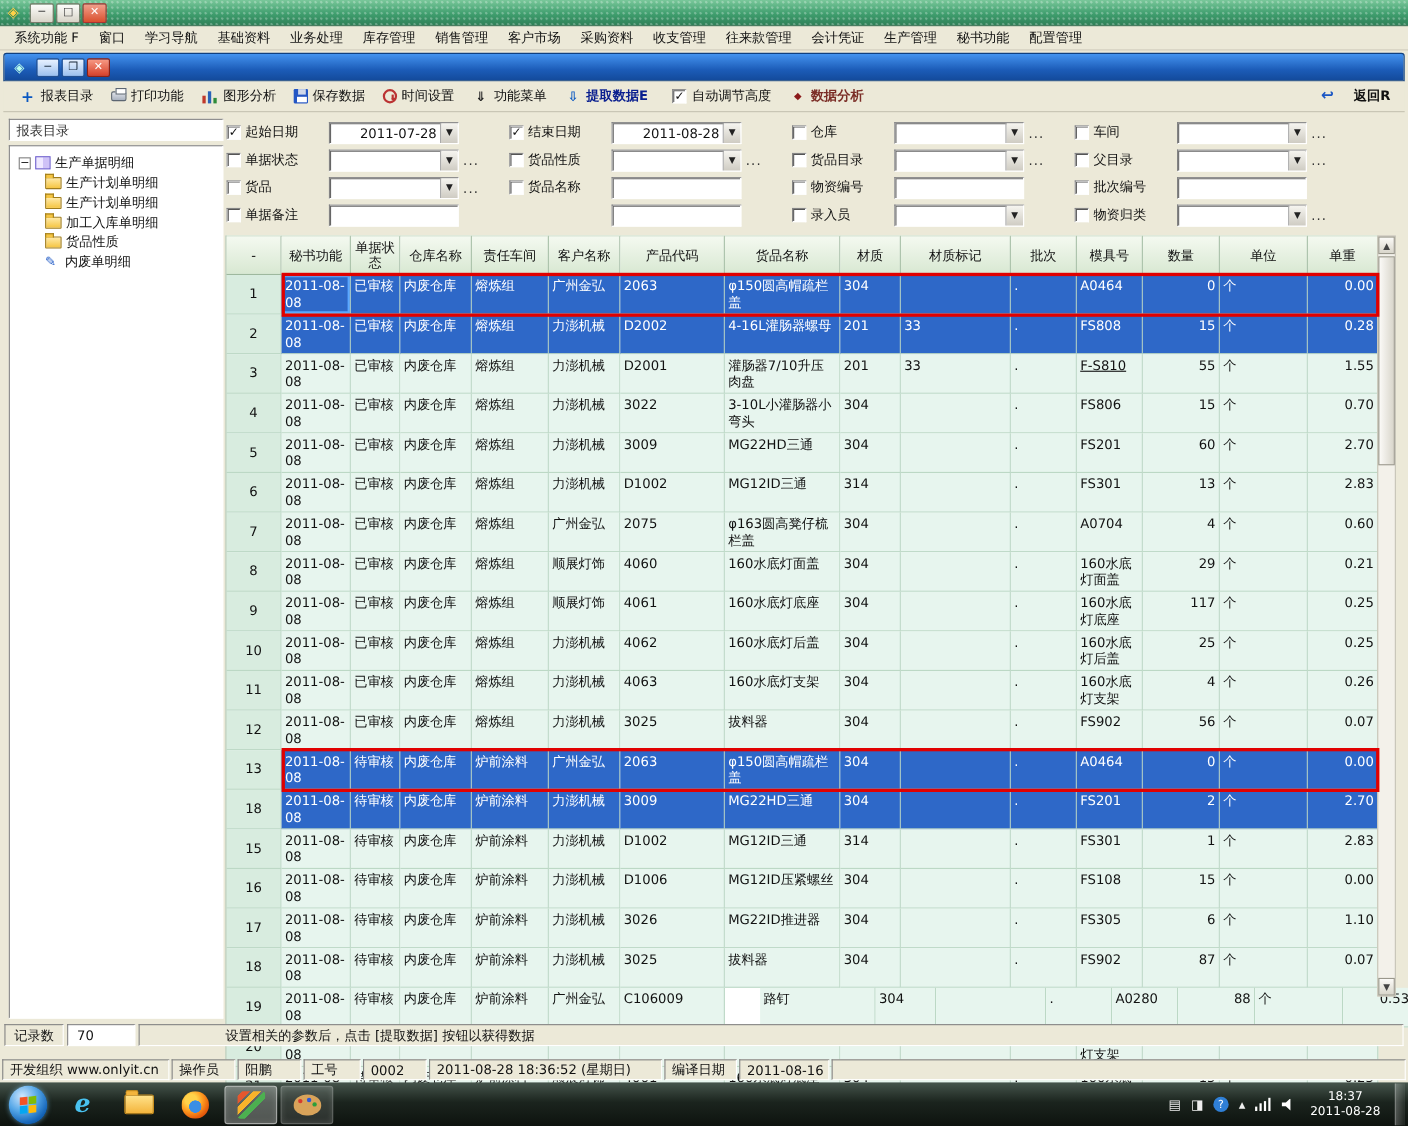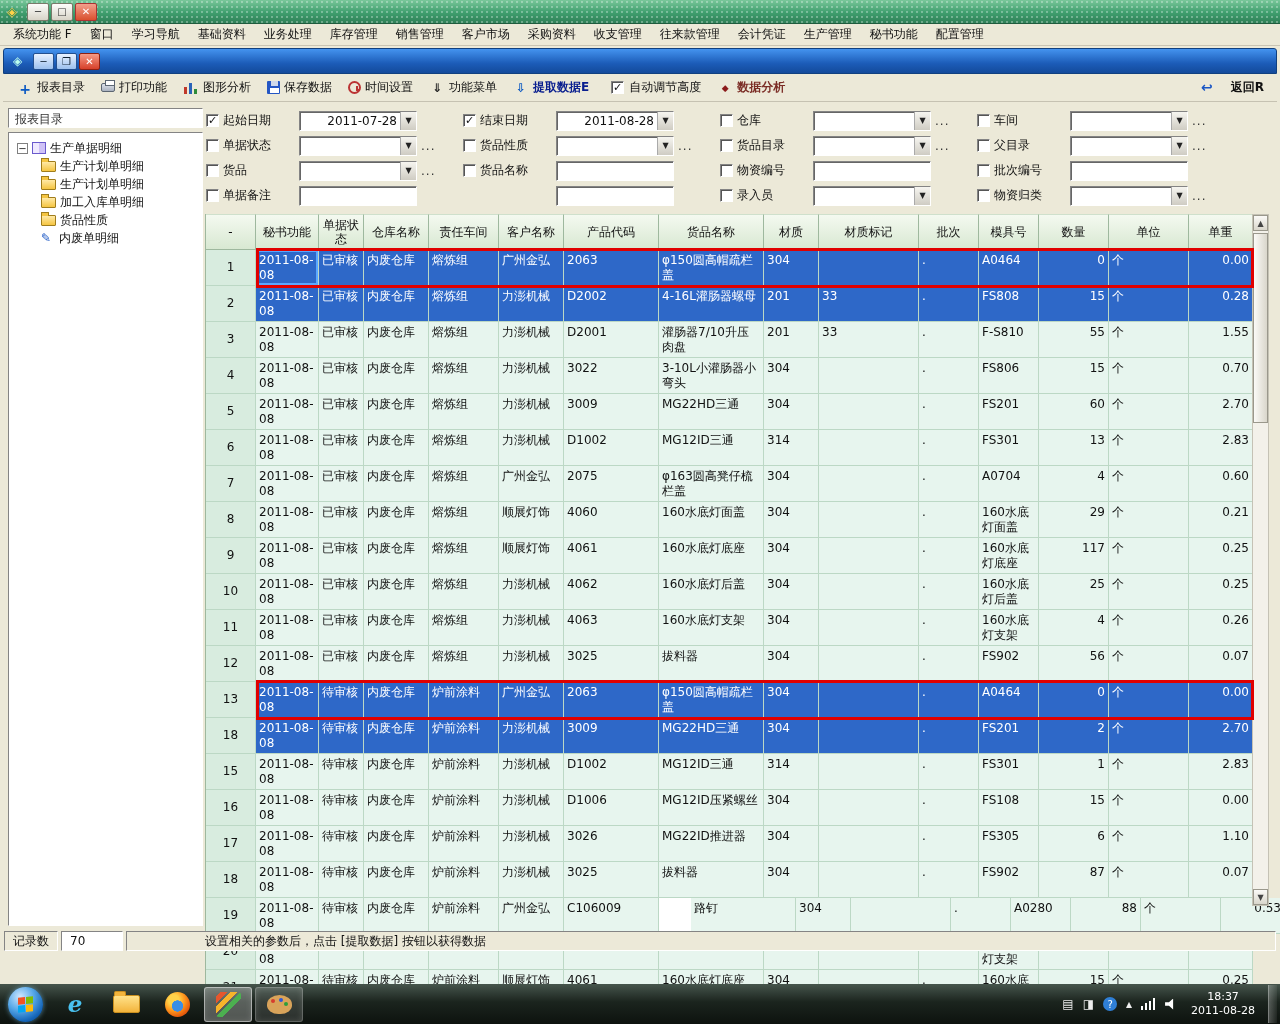--- a/index.html
+++ b/index.html
@@ -469,21 +469,21 @@
             <span class="g-cell c1" style="width: 63px;">2011-08-08</span>
             <span class="g-cell c2" style="width: 45px;">已审核</span>
             <span class="g-cell c3" style="width: 65px;">内废仓库</span>
             <span class="g-cell c4" style="width: 70px;">熔炼组</span>
             <span class="g-cell c5" style="width: 65px;">力澎机械</span>
             <span class="g-cell c6" style="width: 95px;">D2001</span>
             <span class="g-cell c7" style="width: 105px;">灌肠器7/10升压肉盘</span>
             <span class="g-cell c8" style="width: 55px;">201</span>
             <span class="g-cell c9" style="width: 100px;">33</span>
             <span class="g-cell c10" style="width: 60px;">.</span>
-            <span class="g-cell c11" style="width: 60px;">F-S810</span>
+            <span class="g-cell c11" style="width: 60px; text-decoration: underline;">F-S810</span>
             <span class="g-cell c12" style="width: 70px;">55</span>
             <span class="g-cell c13" style="width: 80px;">个</span>
             <span class="g-cell c14" style="width: 64px;">1.55</span>
           </div>
           <div class="g-row">
             <span class="g-cell c0 num" style="width: 50px;">4</span>
             <span class="g-cell c1" style="width: 63px;">2011-08-08</span>
             <span class="g-cell c2" style="width: 45px;">已审核</span>
             <span class="g-cell c3" style="width: 65px;">内废仓库</span>
             <span class="g-cell c4" style="width: 70px;">熔炼组</span>
@@ -815,20 +815,31 @@
         </span>
       <span class="sb-btn">▼</span>
     </div>
 
     <div id="recordbar">
       <span class="rb-panel">记录数</span>
       <span class="rb-panel rb-count">70</span>
       <span class="rb-panel rb-hint">设置相关的参数后，点击 [提取数据] 按钮以获得数据</span>
     </div>
 
+    <div id="statusbar">
+        <span class="sb-seg" style="width: 152px;">开发组织 www.onlyit.cn</span>
+        <span class="sb-seg" style="width: 58px;">操作员</span>
+        <span class="sb-seg" style="width: 58px;">阳鹏</span>
+        <span class="sb-seg" style="width: 52px;">工号</span>
+        <span class="sb-seg" style="width: 58px;">0002</span>
+        <span class="sb-seg" style="width: 212px;">2011-08-28 18:36:52 (星期日)</span>
+        <span class="sb-seg" style="width: 66px;">编译日期</span>
+        <span class="sb-seg" style="width: 82px;">2011-08-16</span>
+        <span class="sb-seg fill"></span>
+      </div>
   </div>
 
   <div id="taskbar">
     <div class="start-orb">
       <span class="flag">
           <i class="f1"></i>
           <i class="f2"></i>
           <i class="f3"></i>
           <i class="f4"></i>
         </span>

